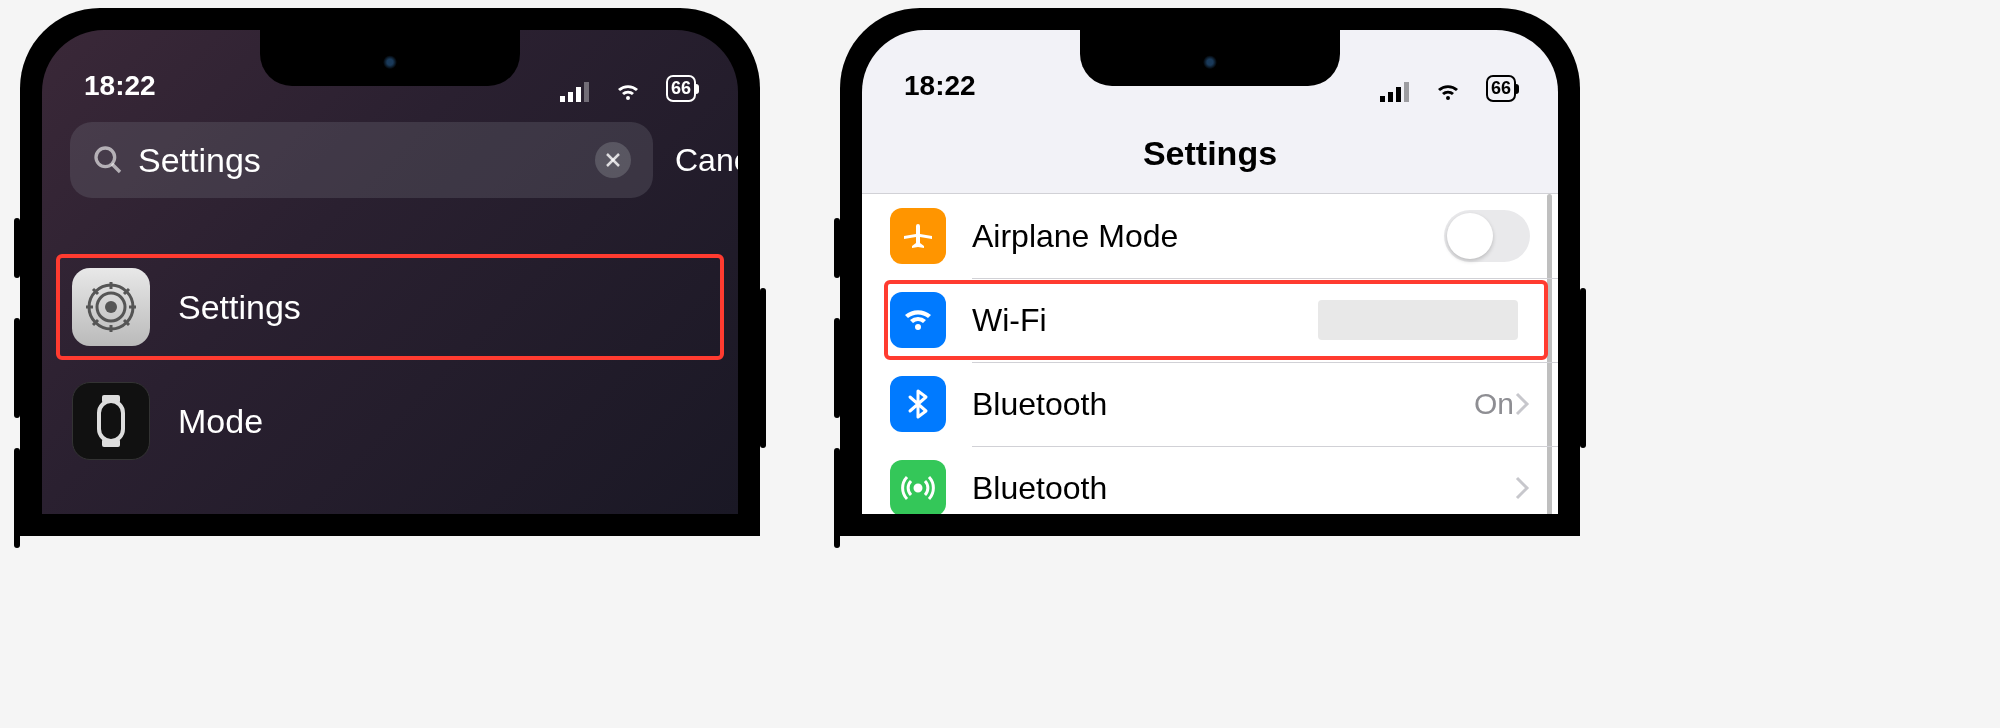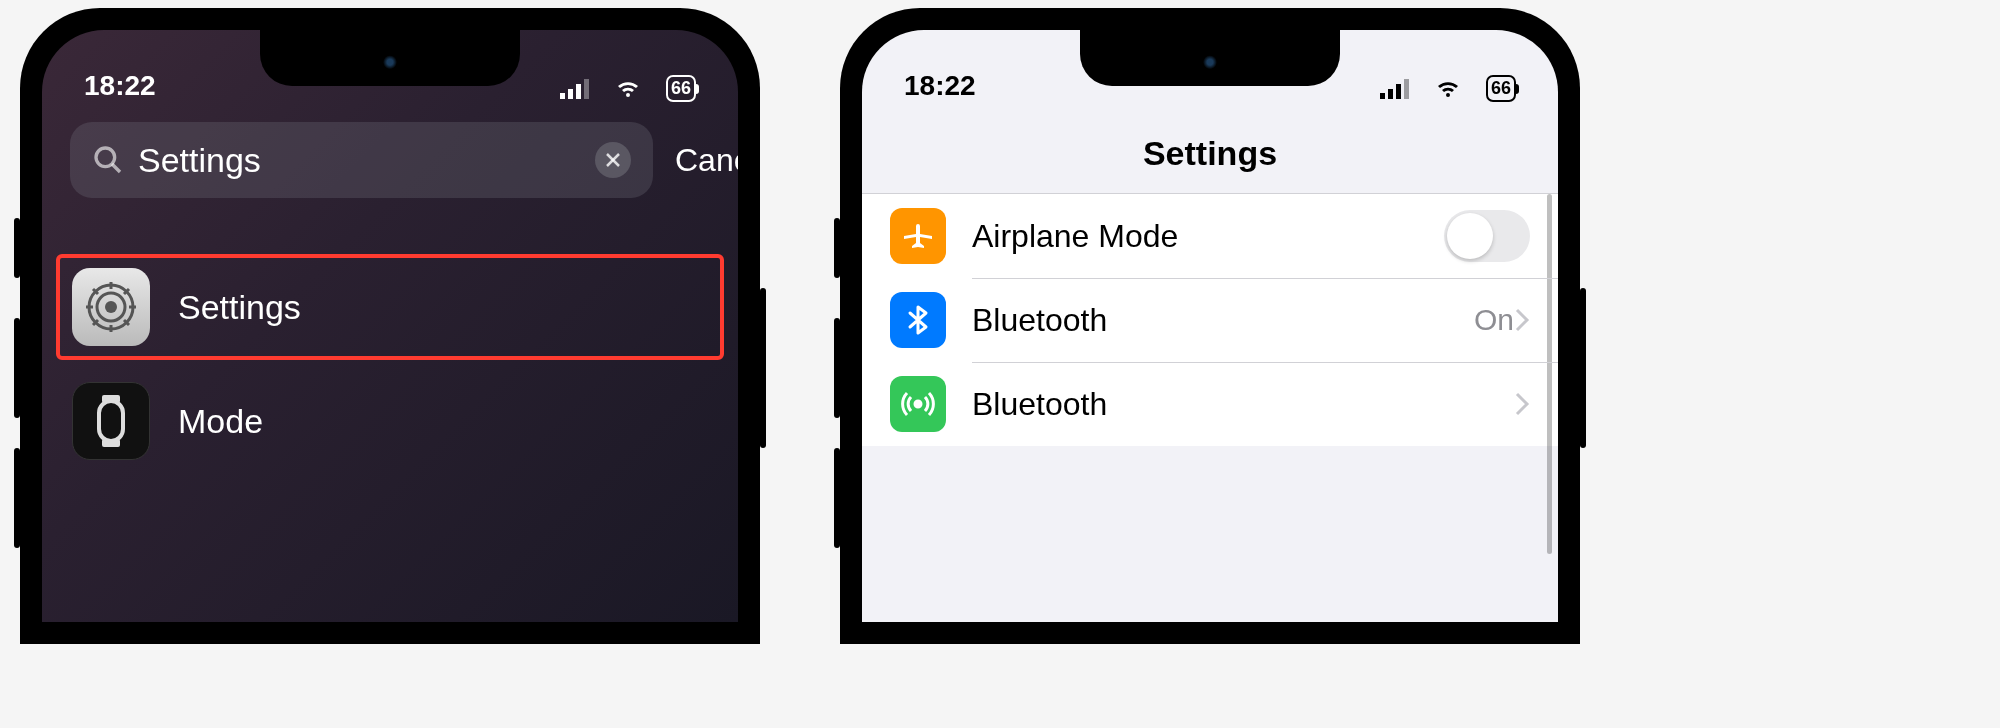--- a/index.html
+++ b/index.html
@@ -8,21 +8,21 @@
       background: #f5f5f5;
       width: 2000px;
       height: 728px;
       position: relative;
       overflow: hidden;
     }
     
     .phone {
       position: absolute;
       width: 740px;
-      height: 636px;
+      height: 528px;
       background: #000;
       border-radius: 80px 80px 0 0;
       padding: 22px;
       top: 8px;
     }
     .phone-left { left: 20px; }
     .phone-right { left: 840px; }
     .screen {
       width: 100%;
       height: 100%;
@@ -54,21 +54,21 @@
       display: flex;
       align-items: flex-end;
       justify-content: space-between;
       padding: 0 42px 8px 42px;
       font-size: 28px;
       font-weight: 600;
       z-index: 5;
     }
     .status-dark { color: #fff; }
     .status-light { color: #000; }
-    .status-icons { display: flex; align-items: center; gap: 24px; }
+    .status-icons { display: flex; align-items: flex-end; gap: 24px; }
     .status-icons svg { display: block; }
     .battery-box {
       display: inline-flex; align-items: center;
       border: 2px solid currentColor; border-radius: 7px;
       padding: 1px 3px; font-size: 18px; font-weight: 700;
       position: relative;
     }
     .battery-box::after {
       content: ''; position: absolute; right: -5px; top: 50%;
       transform: translateY(-50%); width: 3px; height: 10px;
@@ -307,20 +307,31 @@
           <svg width="36" height="36" viewBox="0 0 36 36" fill="#fff">
               <path d="M32 18l-12-2V8a2 2 0 0 0-4 0v8L4 18v3l12-2v6l-4 3v2l6-1 6 1v-2l-4-3v-6l12 2z"></path>
             </svg>
         </div>
         <span class="setting-label">Airplane Mode</span>
         <div class="ios-switch">
             <div class="knob"></div>
           </div>
       </div>
 
+      <div class="setting-row">
+        <div class="row-divider"></div>
+        <div class="red-highlight-right"></div>
+        <div class="setting-icon ic-blue">
+          <svg width="36" height="36" viewBox="0 0 36 36" fill="#fff">
+              <path d="M18 28a3 3 0 1 0 0-6 3 3 0 0 0 0 6zM10 18a12 12 0 0 1 16 0l-3 3a8 8 0 0 0-10 0zM5 13a20 20 0 0 1 26 0l-3 3a16 16 0 0 0-20 0z"></path>
+            </svg>
+        </div>
+        <span class="setting-label">Wi-Fi</span>
+        <div class="wifi-value-blur"></div>
+      </div>
 
       <div class="setting-row">
         <div class="row-divider"></div>
         <div class="setting-icon ic-blue">
           <svg width="36" height="36" viewBox="0 0 36 36" fill="none" stroke="#fff" stroke-width="3" stroke-linejoin="round" stroke-linecap="round">
               <path d="M10 11l16 14-8 6V5l8 6-16 14"></path>
             </svg>
         </div>
         <span class="setting-label">Bluetooth</span>
         <span class="setting-value">On</span>

